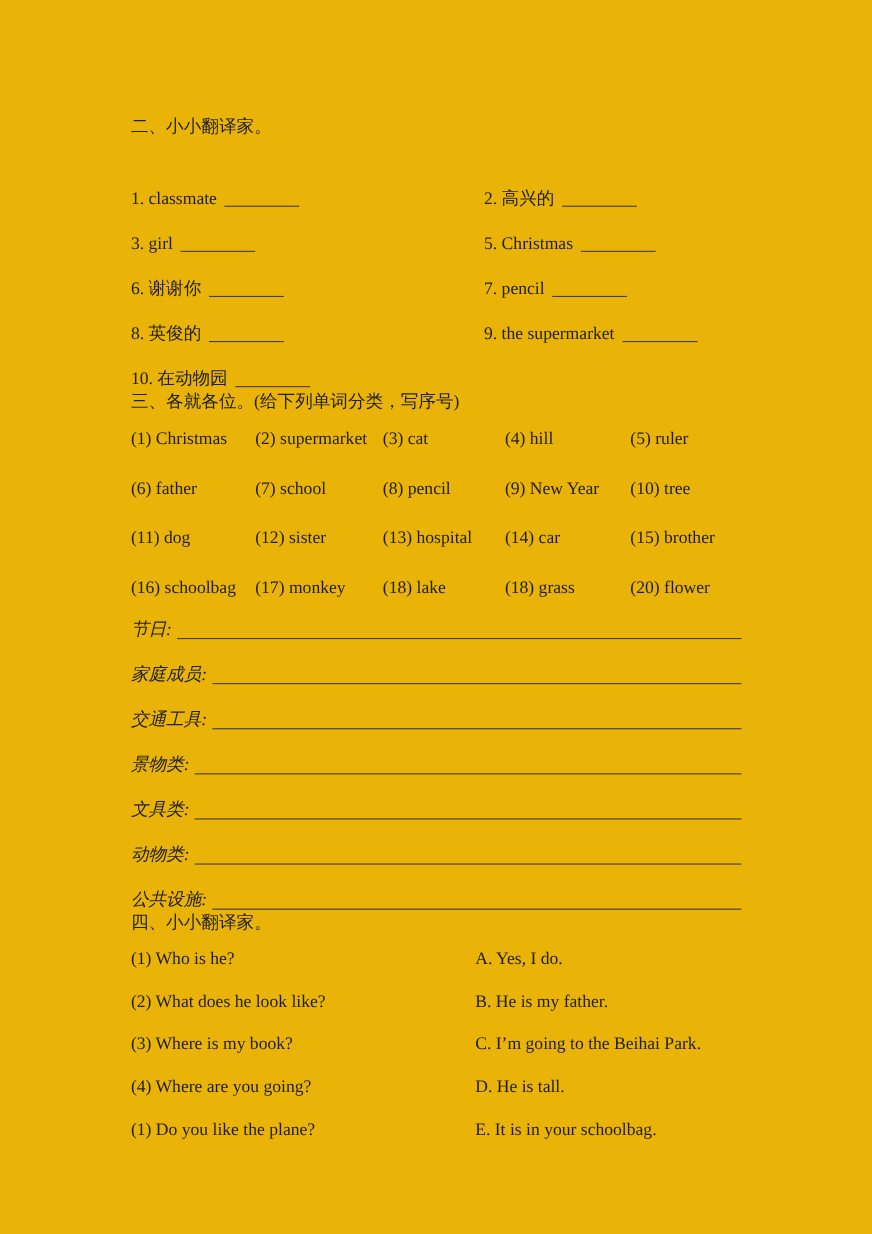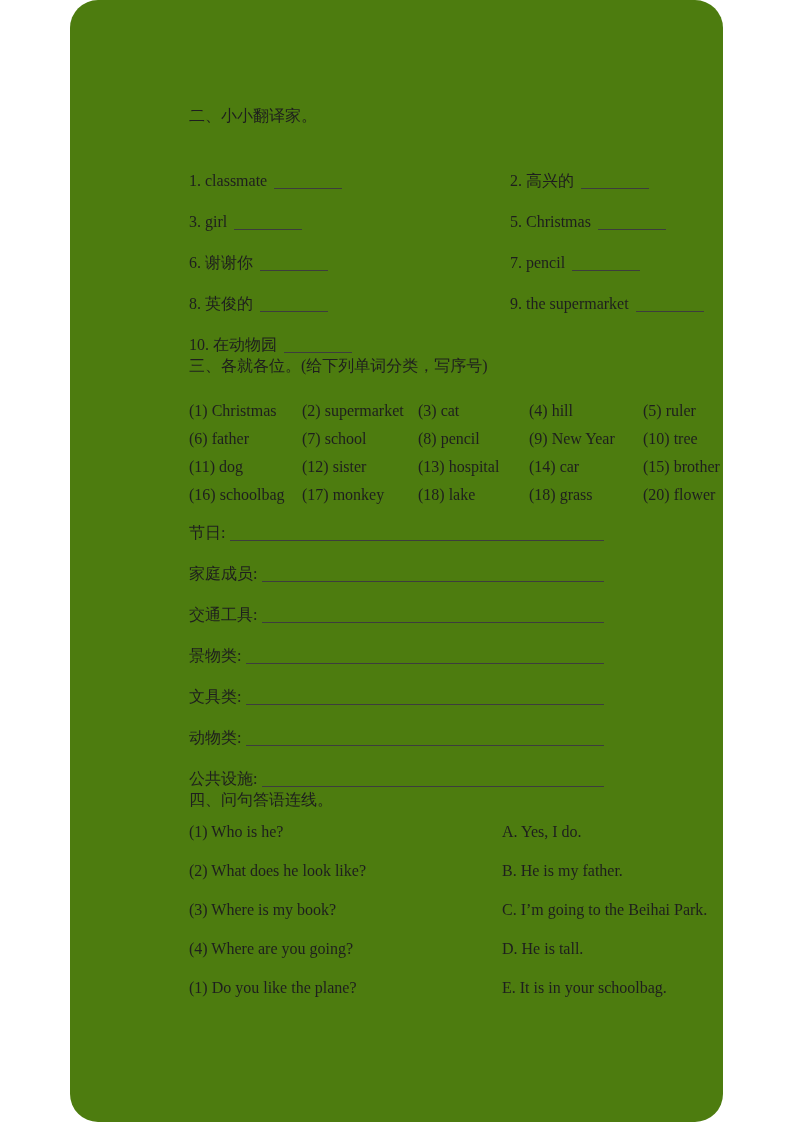--- a/index.html
+++ b/index.html
@@ -1,28 +1,27 @@
 <!DOCTYPE html>
 <html lang="zh"><head>
 <meta charset="utf-8">
 <style>
   html, body { margin: 0; padding: 0; background: #ffffff; }
   .page {
     position: relative;
-    width: 653px;
+    width: 793px;
     height: 1122px;
     margin: 0 auto;
-    background: #4d7c0f;
+    background: #eab308;
     box-sizing: border-box;
     padding: 105px 119px 0 119px;
     font-family: "Liberation Serif", "DejaVu Serif", serif;
     font-size: 16px;
     color: #1e1e1e;
     overflow: hidden;
-    border-radius: 28px;
   }
   h2.sec-title {
     margin: 0;
     font-size: 16px;
     font-weight: normal;
     line-height: 21px;
   }
   
   .t-grid {
     margin-top: 44px;
@@ -35,30 +34,30 @@
     display: inline-block;
     width: 68px;
     height: 12px;
     border-bottom: 1.3px solid #3d3d3d;
     margin-left: 7px;
     vertical-align: -3px;
   }
   
   .sec3-title { margin-top: 23px; }
   .w-grid {
-    margin-top: 24px;
+    margin-top: 13px;
     display: grid;
     grid-template-columns: 113px 116px 111px 114px 1fr;
-    row-gap: 7px;
+    row-gap: 24px;
   }
   .w-item { line-height: 21px; white-space: nowrap; }
   .cats { margin-top: 17px; }
   .cat-row { display: flex; height: 21px; line-height: 21px; }
   .cat-row + .cat-row { margin-top: 20px; }
-  .cat-label { white-space: nowrap; }
+  .cat-label { white-space: nowrap; font-style: italic; }
   .fill-line {
     flex: 1;
     border-bottom: 1.3px solid #3d3d3d;
     margin: 0 0 2px 5px;
   }
   
   .sec4-title { margin-top: 26px; }
   .qa-grid {
     margin-top: 11px;
     display: grid;
@@ -137,21 +136,21 @@
           <span class="fill-line"></span>
         </div>
       <div class="cat-row">
           <span class="cat-label">公共设施:</span>
           <span class="fill-line"></span>
         </div>
     </div>
   </section>
 
   <section>
-    <h2 class="sec-title sec4-title">四、问句答语连线。</h2>
+    <h2 class="sec-title sec4-title">四、小小翻译家。</h2>
     <div class="qa-grid">
       <div class="qa-cell">(1) Who is he?</div>
       <div class="qa-cell">A. Yes, I do.</div>
       <div class="qa-cell">(2) What does he look like?</div>
       <div class="qa-cell">B. He is my father.</div>
       <div class="qa-cell">(3) Where is my book?</div>
       <div class="qa-cell">C. I’m going to the Beihai Park.</div>
       <div class="qa-cell">(4) Where are you going?</div>
       <div class="qa-cell">D. He is tall.</div>
       <div class="qa-cell">(1) Do you like the plane?</div>

